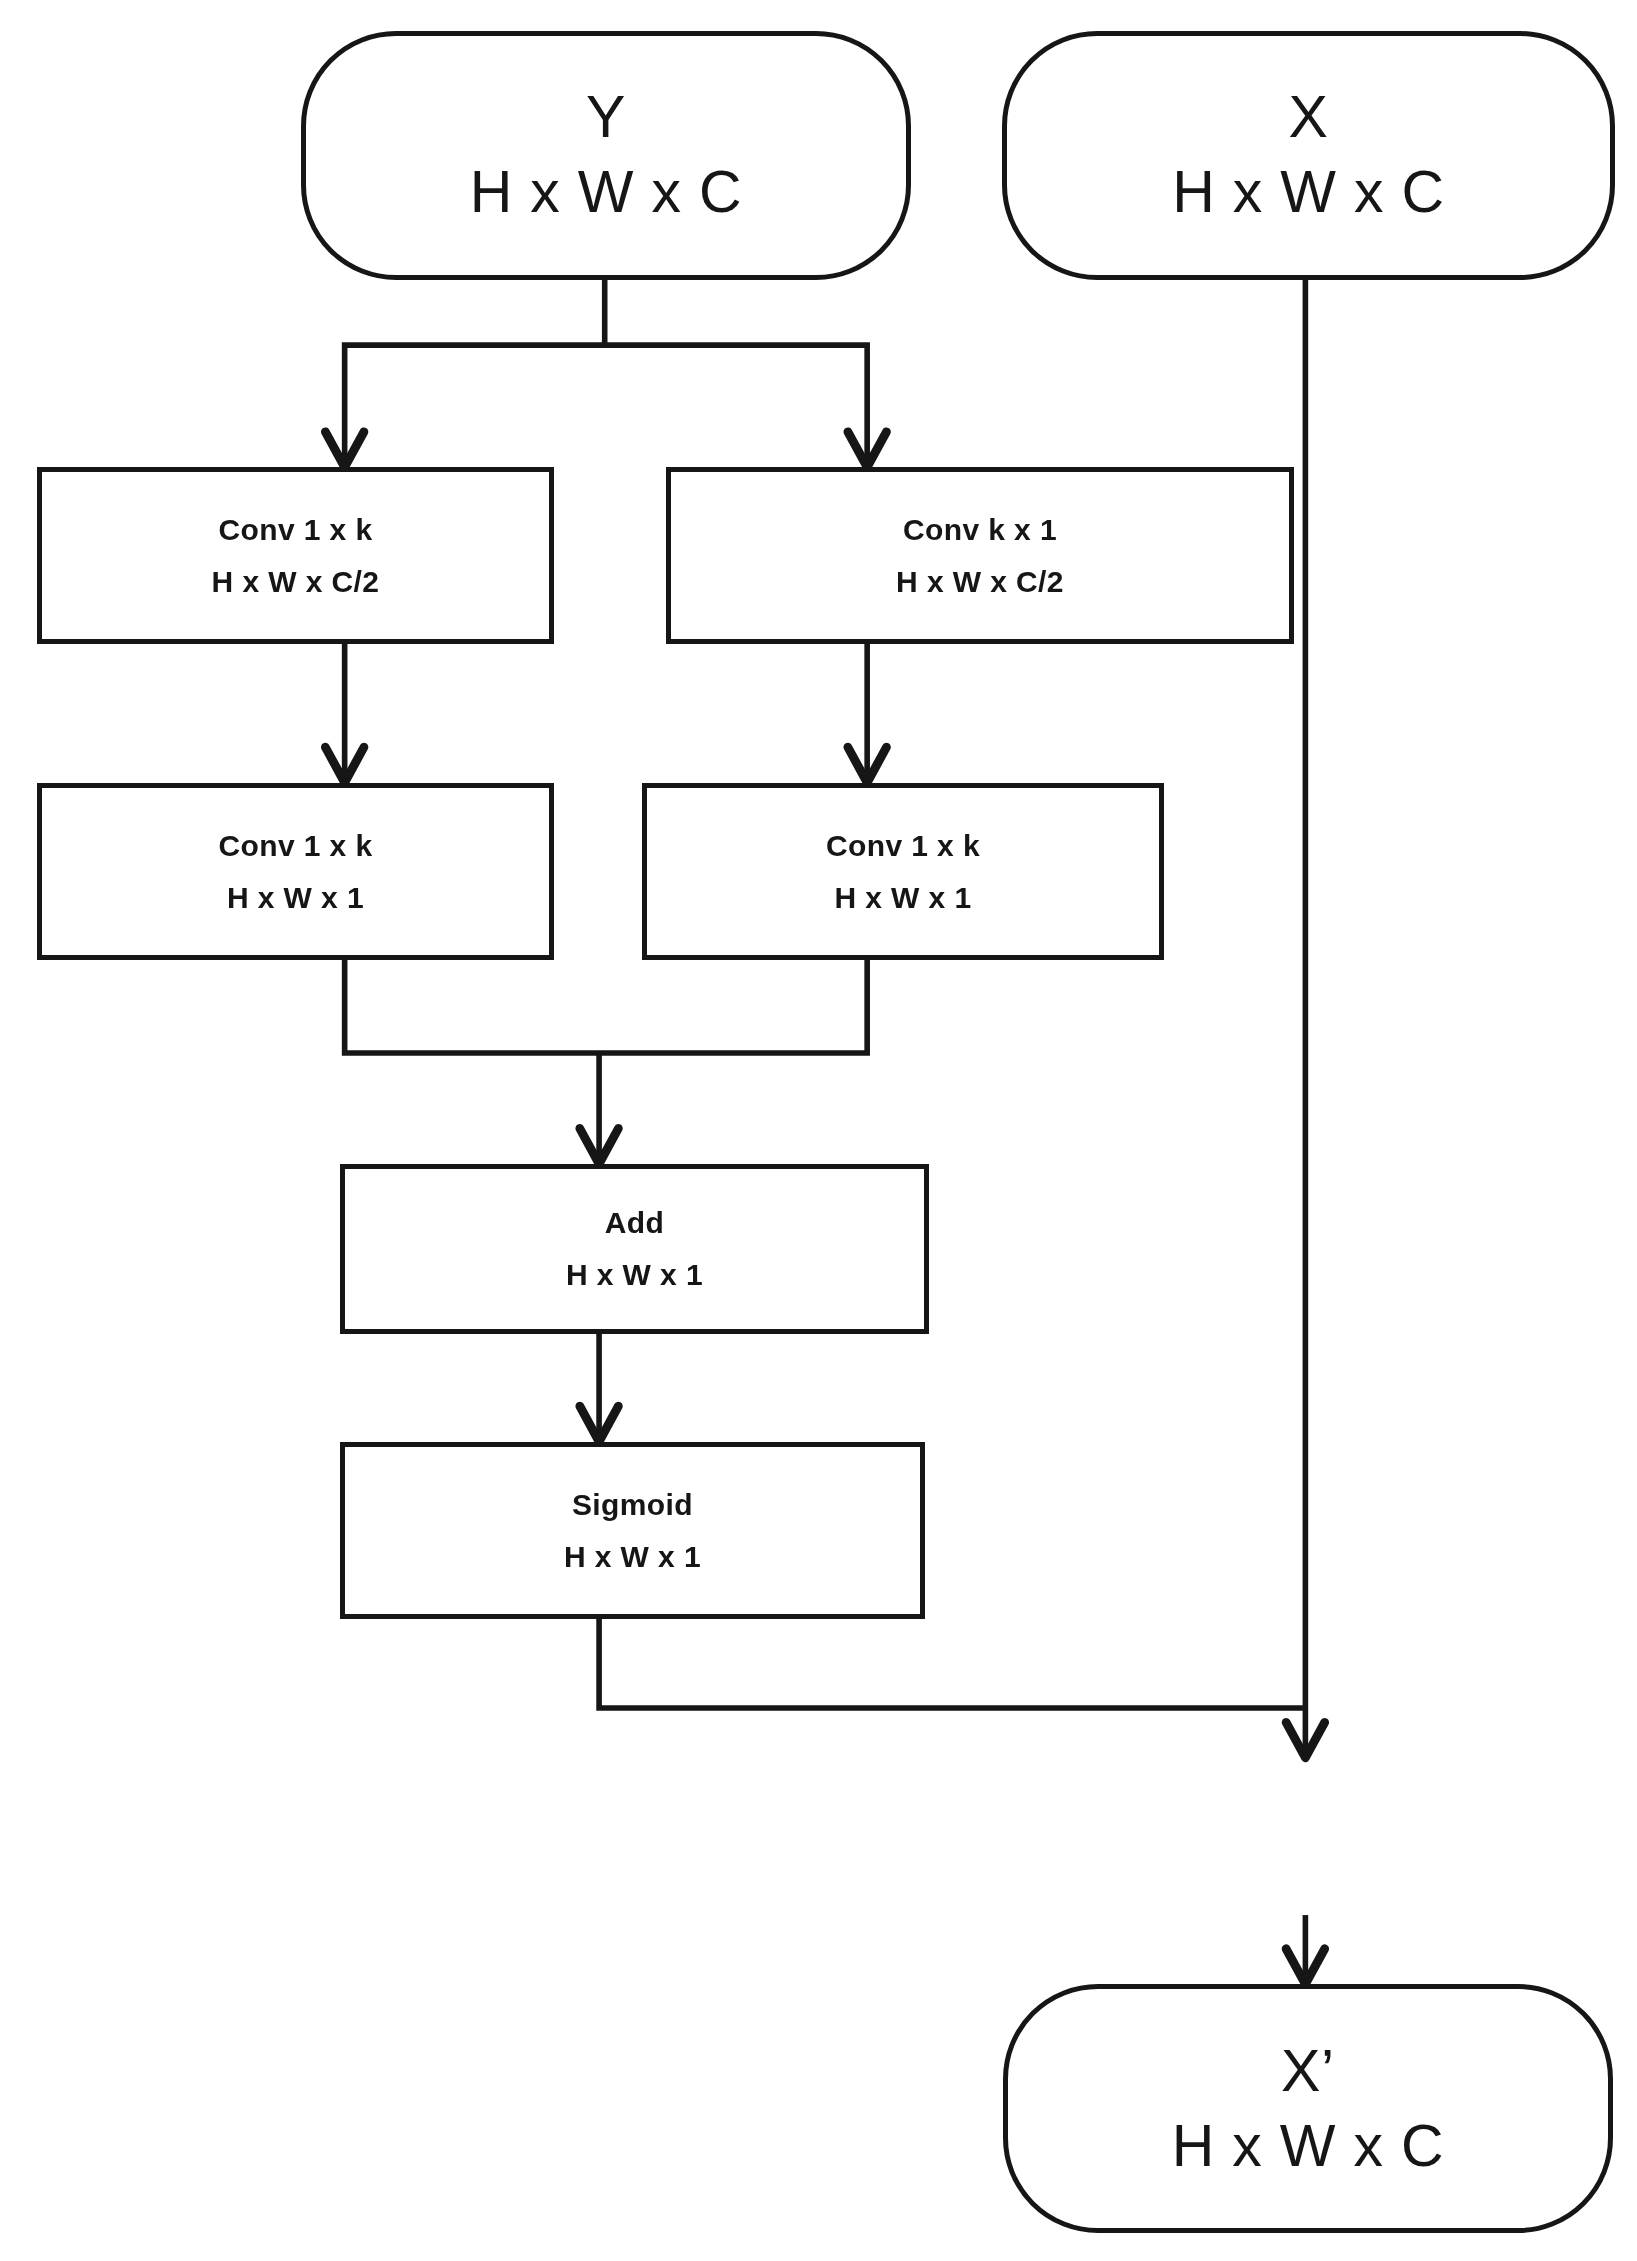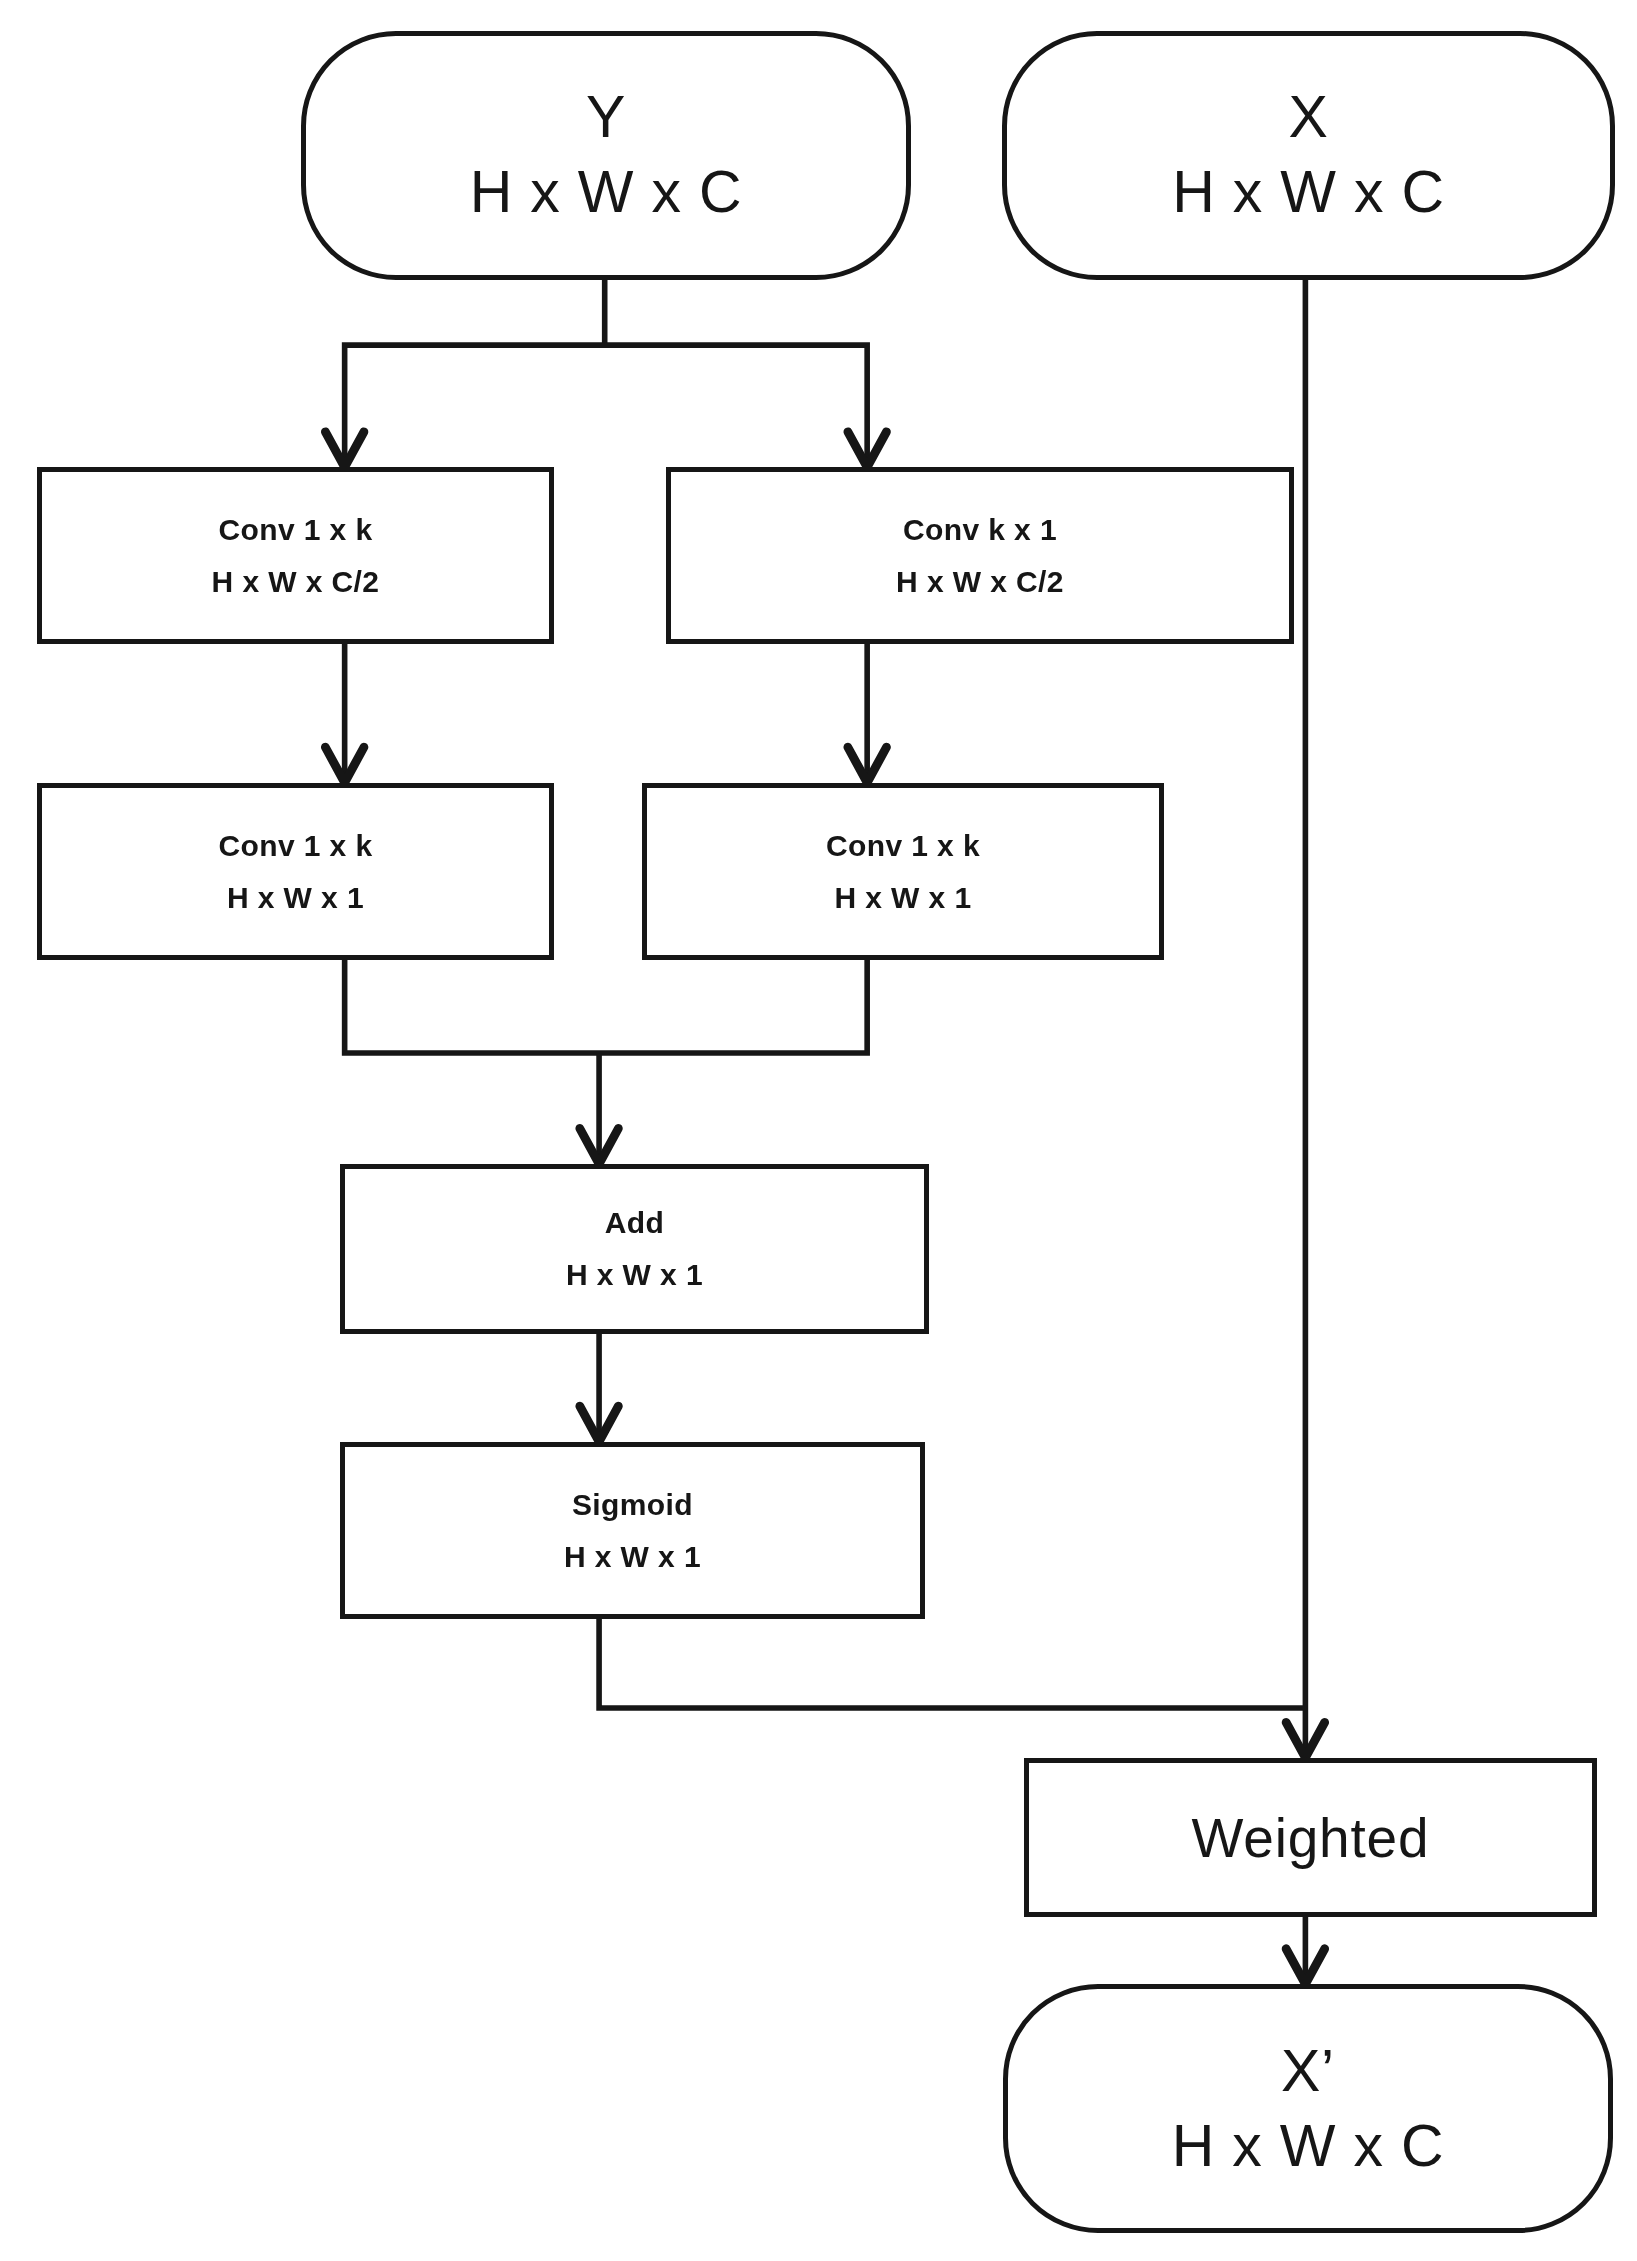--- a/index.html
+++ b/index.html
@@ -131,23 +131,20 @@
   <div class="node box" style="left:340px;top:1164px;width:589px;height:170px;">
     <span class="l1">Add</span>
     <span class="l2">H x W x 1</span>
   </div>
 
   <div class="node box" style="left:340px;top:1442px;width:585px;height:177px;">
     <span class="l1">Sigmoid</span>
     <span class="l2">H x W x 1</span>
   </div>
 
-  <div class="node box-big" style="left:1024px;top:1758px;width:573px;height:159px;">
-    <span class="l1">Weighted</span>
-  </div>
 
   <div class="node pill" style="left:1003px;top:1984px;width:610px;height:249px;">
     <span class="l1">X’</span>
     <span class="l2">H x W x C</span>
   </div>
 
 </div>
 
 
 </body></html>

